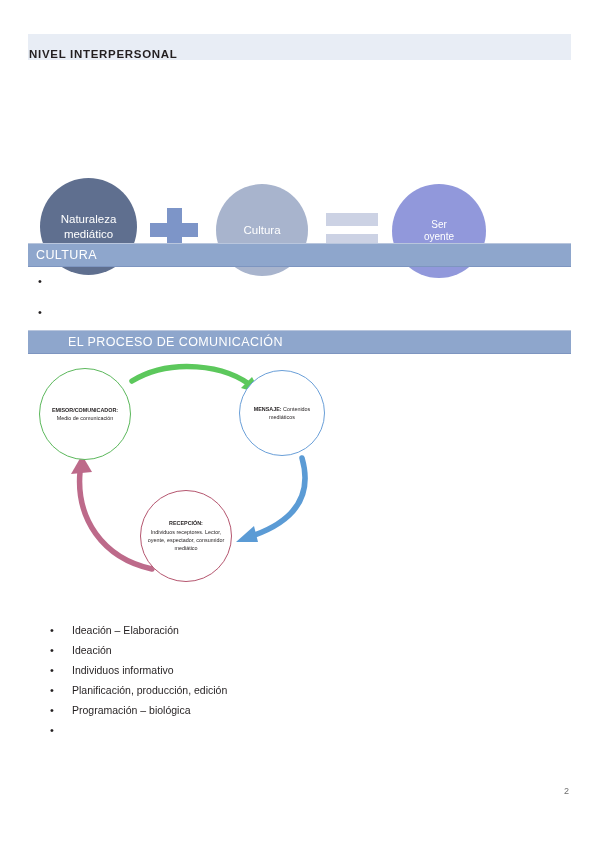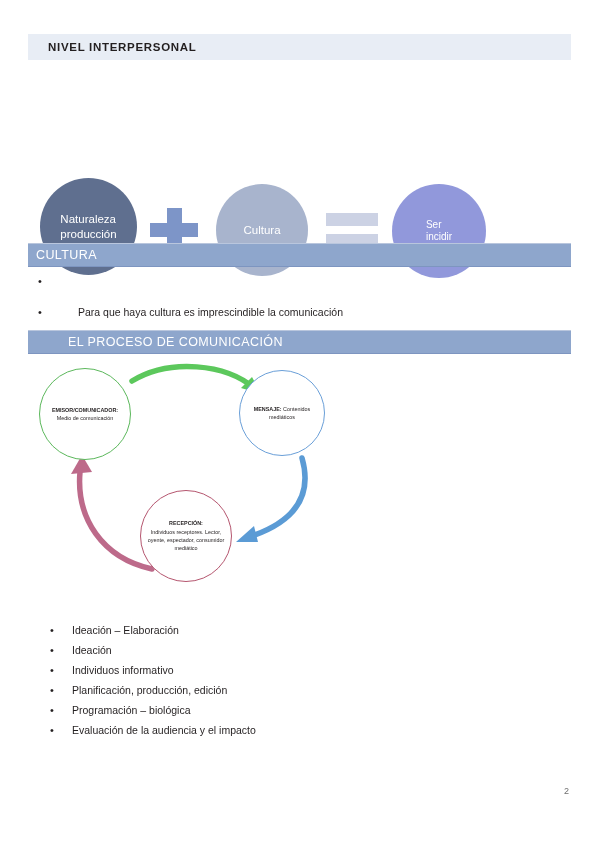--- a/index.html
+++ b/index.html
@@ -25,41 +25,42 @@
     display: flex;
     align-items: center;
     box-sizing: border-box;
   }
   .bar-light {
     background: #e8edf5;
     color: #231f20;
     font-weight: bold;
     font-size: 11.5px;
     letter-spacing: 0.7px;
-    padding-left: 20px;
+    padding-left: 1px;
+    align-items: flex-end;
   }
   .bar-blue {
     background: #8ea6cc;
     color: #ffffff;
     font-size: 12.5px;
     letter-spacing: 0.4px;
     padding-left: 8px;
     border-top: 1px solid #b9c6dd;
     border-bottom: 1px solid #7d95c0;
   }
 
   
   #smartart { position: absolute; left: 0; top: 82px; width: 599px; height: 125px; }
   .sa-circle {
     position: absolute;
     border-radius: 50%;
     display: flex;
     align-items: center;
     justify-content: center;
-    text-align: left;
+    text-align: center;
     color: #ffffff;
     line-height: 1.25;
   }
   #c-naturaleza {
     left: 40px; top: 96px; width: 97px; height: 97px;
     background: #5f6f8f; font-size: 11.5px;
   }
   #c-cultura {
     left: 216px; top: 102px; width: 92px; height: 92px;
     background: #a8b4cd; font-size: 11.5px;
@@ -125,21 +126,21 @@
 
   <div class="bar bar-light" style="left:28px; top:34px; width:543px; height:26px;">
     <span>NIVEL INTERPERSONAL</span>
   </div>
 
   <div id="smartart">
 
     <div class="sa-circle" id="c-naturaleza">
       <div>
         <div>Naturaleza</div>
-        <div>producción</div>
+        <div>mediático</div>
       </div>
     </div>
 
     <div id="plus-icon">
       <div class="pbar pv"></div>
       <div class="pbar ph"></div>
     </div>
 
     <div class="sa-circle" id="c-cultura">
       <div>
@@ -148,36 +149,35 @@
     </div>
 
     <div id="equals-icon">
       <div class="ebar e1"></div>
       <div class="ebar e2"></div>
     </div>
 
     <div class="sa-circle" id="c-ser">
       <div>
         <div>Ser</div>
-        <div>incidir</div>
+        <div>oyente</div>
       </div>
     </div>
   </div>
 
   <div class="bar bar-blue" style="left:28px; top:243px; width:543px; height:24px;">
     <span>CULTURA</span>
   </div>
 
   <div class="bullets" id="cultura-list">
     <div class="bullet-row">
       <span class="bullet-dot">•</span>
     </div>
     <div class="bullet-row">
       <span class="bullet-dot">•</span>
-      <span class="bullet-text">Para que haya cultura es imprescindible la comunicación</span>
     </div>
   </div>
 
   <div class="bar bar-blue" style="left:28px; top:330px; width:543px; height:24px;padding-left:40px;">
     <span>EL PROCESO DE COMUNICACIÓN</span>
   </div>
 
   <div id="cycle">
 
     <svg width="340" height="232" viewBox="0 0 340 232">
@@ -237,19 +237,18 @@
     <div class="bullet-row">
       <span class="bullet-dot">•</span>
       <span class="bullet-text">Planificación, producción, edición</span>
     </div>
     <div class="bullet-row">
       <span class="bullet-dot">•</span>
       <span class="bullet-text">Programación – biológica</span>
     </div>
     <div class="bullet-row">
       <span class="bullet-dot">•</span>
-      <span class="bullet-text">Evaluación de la audiencia y el impacto</span>
     </div>
   </div>
 
   <div id="page-number">2</div>
 
 </div>
 
 </body></html>

